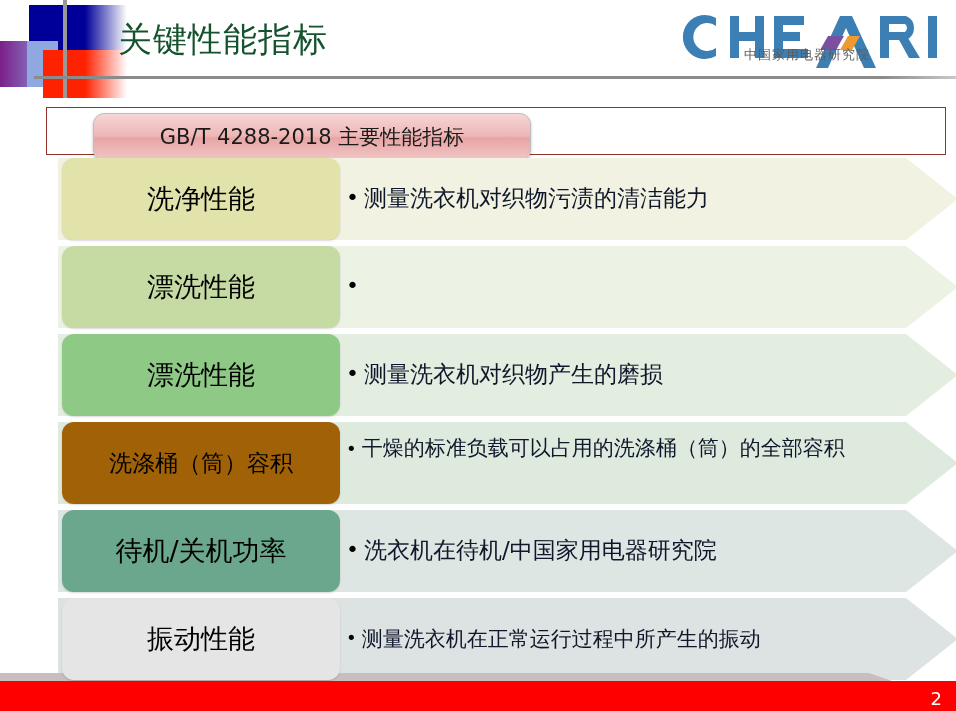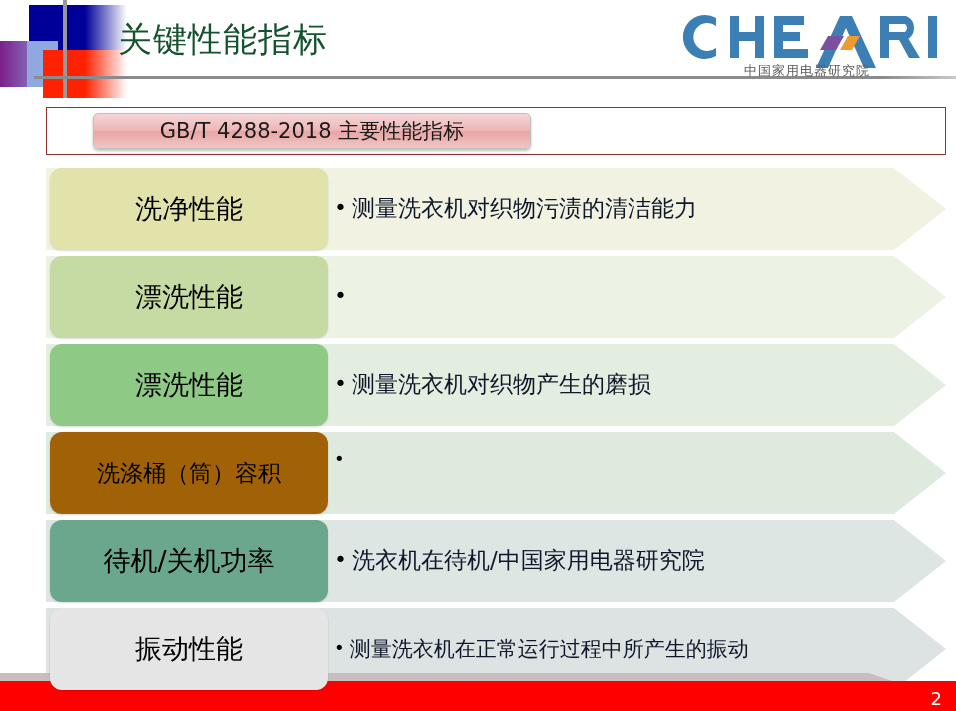--- a/index.html
+++ b/index.html
@@ -50,46 +50,46 @@
     font-size:34px; color:#14532d; letter-spacing:1px;
     white-space:nowrap;
   }
 
   
   .logo {
     position:absolute; right:14px; top:6px; width:270px; height:78px;
   }
   .logo svg { display:block; }
   .logo-cn {
-    position:absolute; left:72px; top:56px;
+    position:absolute; left:72px; top:40px;
     font-size:13px; color:#5b5b5b; letter-spacing:1px;
     white-space:nowrap;
   }
 
   
   .content-frame {
     position:absolute; left:46px; top:107px; width:900px; height:48px;
     border:1px solid #92312c;
     background:#ffffff;
   }
   .std-badge {
     position:absolute; left:46px; top:5px;
-    width:438px; height:36px;
-    border-radius:5px;
+    width:438px; height:48px;
+    border-radius:11px;
     border:1px solid #bdbdbd;
     background:linear-gradient(to bottom,#f6d6d6 0%,#eeb6b6 48%,#e8a5a5 52%,#f1c6c6 100%);
     box-shadow:0 2px 3px rgba(0,0,0,0.25);
     display:flex; align-items:center; justify-content:center;
   }
   .std-badge-text {
     font-size:21px; color:#1a1a1a; white-space:nowrap;
   }
 
   
-  .rows { position:absolute; left:0; top:168px; width:956px; }
+  .rows { position:absolute; left:0; top:158px; width:956px;padding-left:12px; }
   .row {
     position:relative;
     width:956px;
     display:flex;
     align-items:stretch;
     margin-bottom:6px;
   }
   .arrow-body {
     position:absolute;
     left:46px; top:0; right:0; bottom:0;
@@ -229,20 +229,21 @@
     </div>
   </div>
 
   <div class="row row-h82">
     <div class="arrow-body" style="background:#dfeadf"></div>
     <div class="label-box" style="background:#a16207">
       <span class="label-text" style="font-size:23px">洗涤桶（筒）容积</span>
     </div>
     <div class="desc" style="align-items:flex-start;padding-top:12px">
       <span class="bullet" style="font-size:18px;margin-top:6px">•</span>
+      <span class="desc-text" style="font-size:21px">干燥的标准负载可以占用的洗涤桶（筒）的全部容积</span>
     </div>
   </div>
 
   <div class="row row-h82">
     <div class="arrow-body" style="background:#dde6e3"></div>
     <div class="label-box" style="background:#6aa78c">
       <span class="label-text">待机/关机功率</span>
     </div>
     <div class="desc">
       <span class="bullet">•</span>

